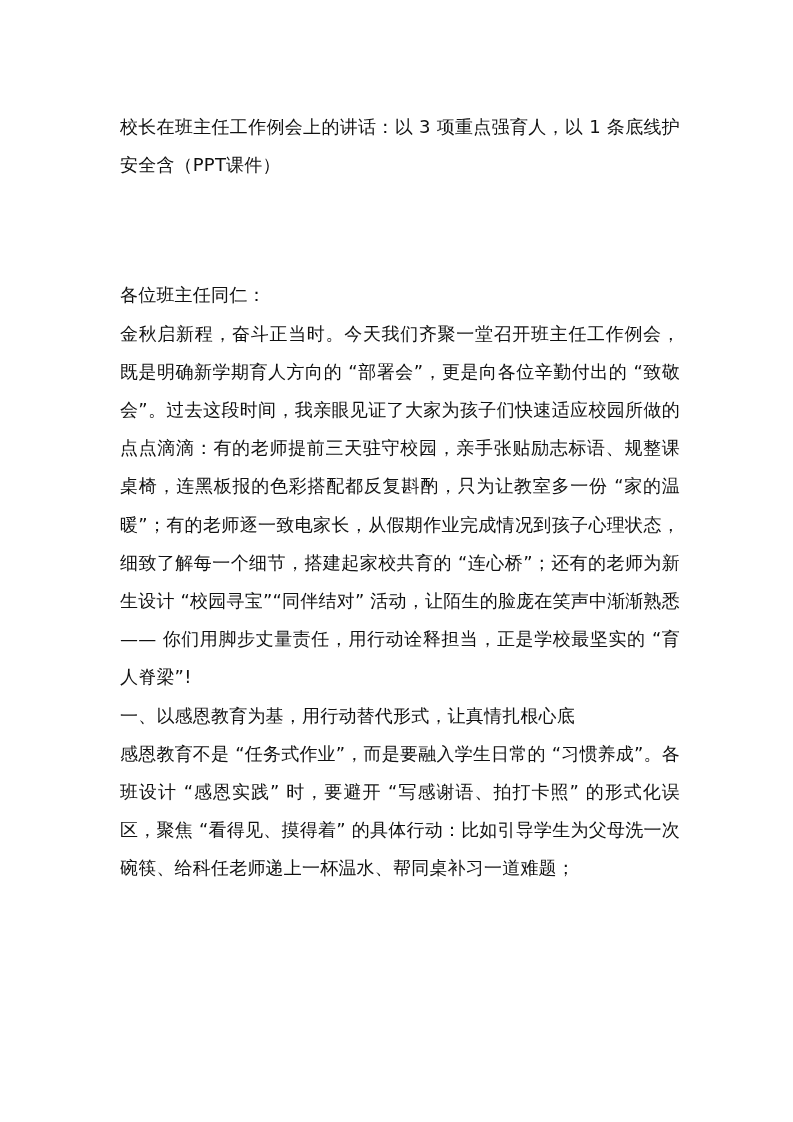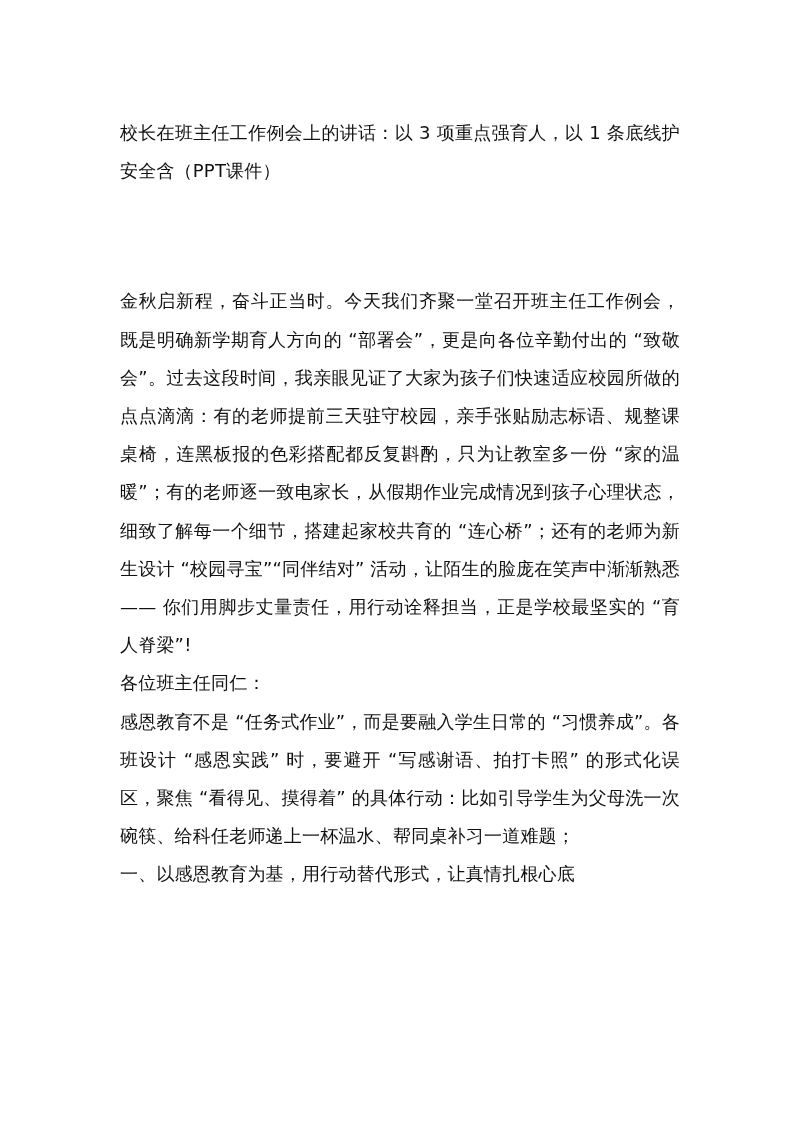--- a/index.html
+++ b/index.html
@@ -2,33 +2,33 @@
 <html><head>
 <meta charset="utf-8">
 <style>
   html, body { margin: 0; padding: 0; background: #ffffff; }
   body { width: 793px; height: 1122px; overflow: hidden; position: relative; }
   .page {
     position: absolute; left: 0; top: 0; width: 793px; height: 1122px;
     background: #ffffff;
   }
   .content {
-    position: absolute; left: 120px; top: 114px; width: 560px;
+    position: absolute; left: 120px; top: 108px; width: 560px;
     font-family: "DejaVu Sans", "Liberation Sans", sans-serif;
     font-size: 18px; color: #111111;
     line-height: 38.2px;
   }
   .content p { margin: 0; text-align: justify; text-align-last: left; letter-spacing: 0.2px; }
   .title-block { margin-bottom: 92px !important; }
   .title { margin: 0; font-size: 18px; font-weight: normal; line-height: 38.2px; }
 </style>
 </head>
 <body>
 
 <div class="page">
   <div class="content">
     <p class="title title-block">校长在班主任工作例会上的讲话：以 3 项重点强育人，以 1 条底线护安全含（PPT课件）</p>
+    <p>各位班主任同仁：</p>
     <p>金秋启新程，奋斗正当时。今天我们齐聚一堂召开班主任工作例会，既是明确新学期育人方向的 “部署会”，更是向各位辛勤付出的 “致敬会”。过去这段时间，我亲眼见证了大家为孩子们快速适应校园所做的点点滴滴：有的老师提前三天驻守校园，亲手张贴励志标语、规整课桌椅，连黑板报的色彩搭配都反复斟酌，只为让教室多一份 “家的温暖”；有的老师逐一致电家长，从假期作业完成情况到孩子心理状态，细致了解每一个细节，搭建起家校共育的 “连心桥”；还有的老师为新生设计 “校园寻宝”“同伴结对” 活动，让陌生的脸庞在笑声中渐渐熟悉 —— 你们用脚步丈量责任，用行动诠释担当，正是学校最坚实的 “育人脊梁”!</p>
-    <p>各位班主任同仁：</p>
+    <p>一、以感恩教育为基，用行动替代形式，让真情扎根心底</p>
     <p>感恩教育不是 “任务式作业”，而是要融入学生日常的 “习惯养成”。各班设计 “感恩实践” 时，要避开 “写感谢语、拍打卡照” 的形式化误区，聚焦 “看得见、摸得着” 的具体行动：比如引导学生为父母洗一次碗筷、给科任老师递上一杯温水、帮同桌补习一道难题；</p>
-    <p>一、以感恩教育为基，用行动替代形式，让真情扎根心底</p>
   </div>
 </div>
 
 </body></html>

